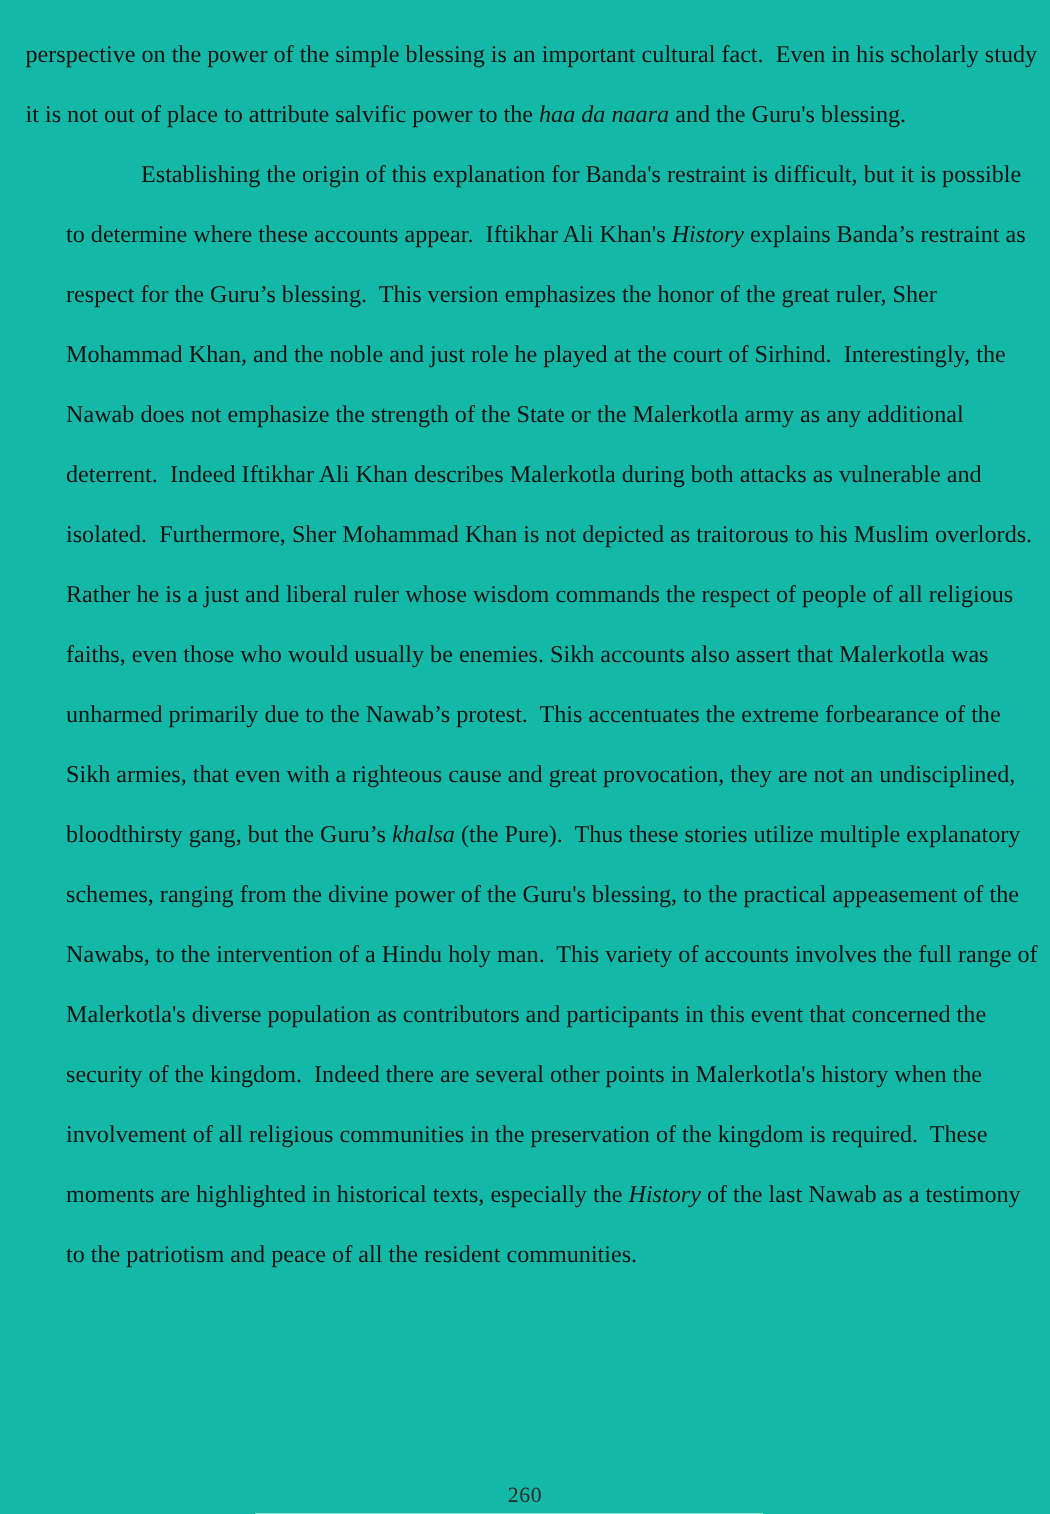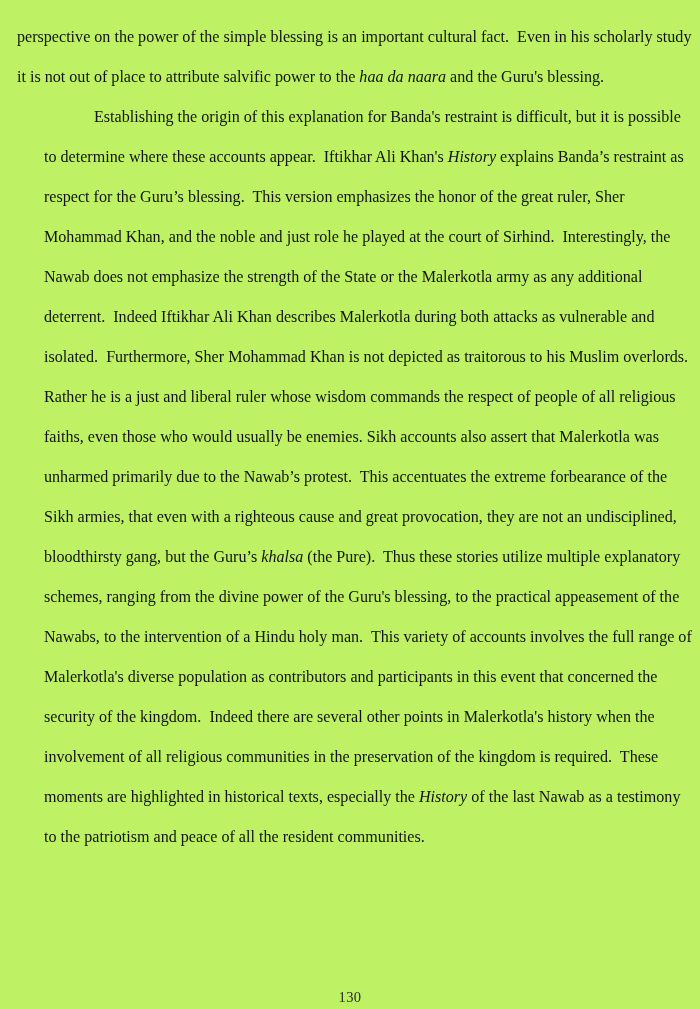--- a/index.html
+++ b/index.html
@@ -4,21 +4,21 @@
 <style>
   html, body {
     margin: 0;
     padding: 0;
     background: #ffffff;
   }
   .page {
     position: relative;
     width: 700px;
     height: 1009px;
-    background: #bef264;
+    background: #14b8a6;
     overflow: hidden;
     font-family: "Liberation Serif", "DejaVu Serif", serif;
     color: #121212;
   }
   .body-text {
     position: absolute;
     left: 17px;
     top: 17px;
     width: 676px;
     font-size: 16.1px;
@@ -56,15 +56,15 @@
 </head>
 <body>
 
 <div class="page">
 
   <div class="body-text">
     <p class="para"><span>perspective on the power of the simple blessing is an important cultural fact.  Even in his scholarly study it is not out of place to attribute salvific power to the </span><span class="ital">haa da naara</span><span> and the Guru's blessing.</span></p>
     <p class="para indent"><span>Establishing the origin of this explanation for Banda's restraint is difficult, but it is possible to determine where these accounts appear.  Iftikhar Ali Khan's </span><span class="ital">History</span><span> explains Banda’s restraint as respect for the Guru’s blessing.  This version emphasizes the honor of the great ruler, Sher Mohammad Khan, and the noble and just role he played at the court of Sirhind.  Interestingly, the Nawab does not emphasize the strength of the State or the Malerkotla army as any additional deterrent.  Indeed Iftikhar Ali Khan describes Malerkotla during both attacks as vulnerable and isolated.  Furthermore, Sher Mohammad Khan is not depicted as traitorous to his Muslim overlords.  Rather he is a just and liberal ruler whose wisdom commands the respect of people of all religious faiths, even those who would usually be enemies. Sikh accounts also assert that Malerkotla was unharmed primarily due to the Nawab’s protest.  This accentuates the extreme forbearance of the Sikh armies, that even with a righteous cause and great provocation, they are not an undisciplined, bloodthirsty gang, but the Guru’s </span><span class="ital">khalsa</span><span> (the Pure).  Thus these stories utilize multiple explanatory schemes, ranging from the divine power of the Guru's blessing, to the practical appeasement of the Nawabs, to the intervention of a Hindu holy man.  This variety of accounts involves the full range of Malerkotla's diverse population as contributors and participants in this event that concerned the security of the kingdom.  Indeed there are several other points in Malerkotla's history when the involvement of all religious communities in the preservation of the kingdom is required.  These moments are highlighted in historical texts, especially the </span><span class="ital">History</span><span> of the last Nawab as a testimony to the patriotism and peace of all the resident communities.</span></p>
   </div>
 
-  <div class="page-number">130</div>
+  <div class="page-number">260</div>
 
 </div>
 
 </body></html>

